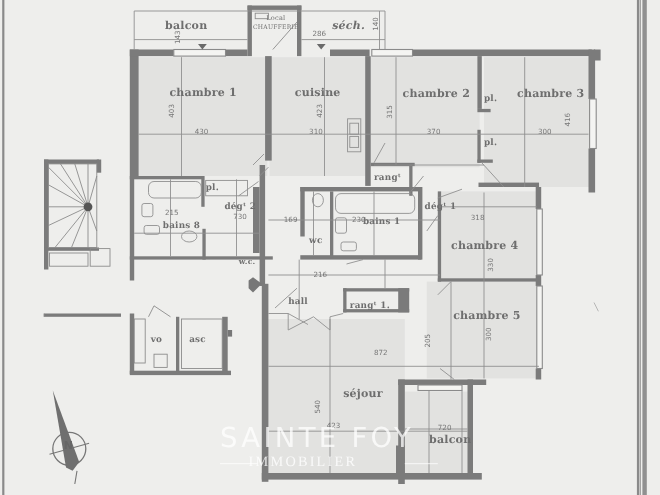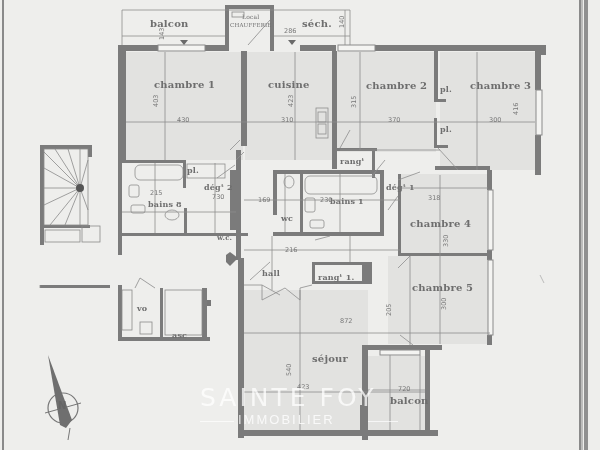--- a/index.html
+++ b/index.html
@@ -4,21 +4,21 @@
 <style>
   html,body{margin:0;padding:0;}
   body{width:600px;height:450px;background:#eeeeec;position:relative;overflow:hidden;font-family:"DejaVu Serif",serif;}
   .plan{position:absolute;left:0;top:0;width:600px;height:450px;}
   .lbl{position:absolute;font-family:"DejaVu Serif",serif;font-weight:bold;color:#6e6e6e;font-size:10px;white-space:nowrap;letter-spacing:0.2px;}
   .dim{position:absolute;font-family:"DejaVu Sans",sans-serif;color:#777;font-size:6.5px;white-space:nowrap;}
   .vdim{transform:rotate(-90deg);transform-origin:left top;}
   .small{font-size:8px;}
   .tiny{font-size:6px;font-weight:normal;}
   .wm1{position:absolute;left:200px;top:383px;font-family:"DejaVu Sans",sans-serif;font-size:25px;letter-spacing:3px;color:rgba(255,255,255,0.75);white-space:nowrap;}
-  .wm2{position:absolute;left:238px;top:412px;font-family:Liberation Sans, sans-serif;font-size:13px;letter-spacing:2px;color:rgba(255,255,255,0.8);white-space:nowrap;}
+  .wm2{position:absolute;left:226px;top:412px;font-family:Liberation Serif, serif;font-size:13px;letter-spacing:2px;color:rgba(255,255,255,0.8);white-space:nowrap;}
   .wmline{position:absolute;top:421px;height:1px;background:rgba(255,255,255,0.7);}
 </style>
 </head>
 <body>
 
 <div class="plan">
 <svg width="600" height="450" viewBox="0 0 600 450" xmlns="http://www.w3.org/2000/svg">
 
   <g stroke="#8a8a8a" fill="none">
     <rect x="3" y="-2" width="577" height="460" stroke-width="2"></rect>
@@ -227,21 +227,21 @@
     <line x1="70" y1="428" x2="68" y2="440"></line>
   </g>
 
   <path d="M540,275 l4,8" stroke="#999" stroke-width="0.6"></path>
 </svg>
 </div>
 
 <span class="lbl" style="left:150px;top:18px;">balcon</span>
 <span class="lbl tiny" style="left:242px;top:13px;font-size:6px;">Local</span>
 <span class="lbl tiny" style="left:230px;top:22px;font-size:5.5px;">CHAUFFERIE</span>
-<span class="lbl" style="left:302px;top:18px;">séch.</span>
+<span class="lbl" style="left:302px;top:18px;font-style:italic;">séch.</span>
 
 <span class="lbl" style="left:154px;top:79px;">chambre 1</span>
 <span class="lbl" style="left:268px;top:79px;">cuisine</span>
 <span class="lbl" style="left:366px;top:80px;">chambre 2</span>
 <span class="lbl" style="left:470px;top:80px;">chambre 3</span>
 <span class="lbl small" style="left:440px;top:84px;">pl.</span>
 <span class="lbl small" style="left:440px;top:124px;">pl.</span>
 <span class="lbl small" style="left:340px;top:156px;">rangᵗ</span>
 
 <span class="lbl small" style="left:187px;top:165px;">pl.</span>
@@ -253,21 +253,21 @@
 <span class="lbl small" style="left:330px;top:196px;">bains 1</span>
 <span class="lbl small" style="left:386px;top:182px;">dégᵗ 1</span>
 
 <span class="lbl" style="left:410px;top:218px;">chambre 4</span>
 <span class="lbl" style="left:412px;top:282px;">chambre 5</span>
 
 <span class="lbl small" style="left:262px;top:268px;">hall</span>
 <span class="lbl small" style="left:318px;top:272px;">rangᵗ 1.</span>
 
 <span class="lbl small" style="left:137px;top:303px;">vo</span>
-<span class="lbl small" style="left:172px;top:303px;margin-top:27px;">asc</span>
+<span class="lbl small" style="left:172px;top:303px;">asc</span>
 
 <span class="lbl" style="left:312px;top:353px;">séjour</span>
 <span class="lbl" style="left:390px;top:395px;">balcon</span>
 
 <span class="dim vdim" style="left:158px;top:40px;">143</span>
 <span class="dim" style="left:284px;top:27px;">286</span>
 <span class="dim vdim" style="left:338px;top:28px;">140</span>
 <span class="dim" style="left:177px;top:116px;">430</span>
 <span class="dim vdim" style="left:152px;top:107px;">403</span>
 <span class="dim" style="left:281px;top:116px;">310</span>

